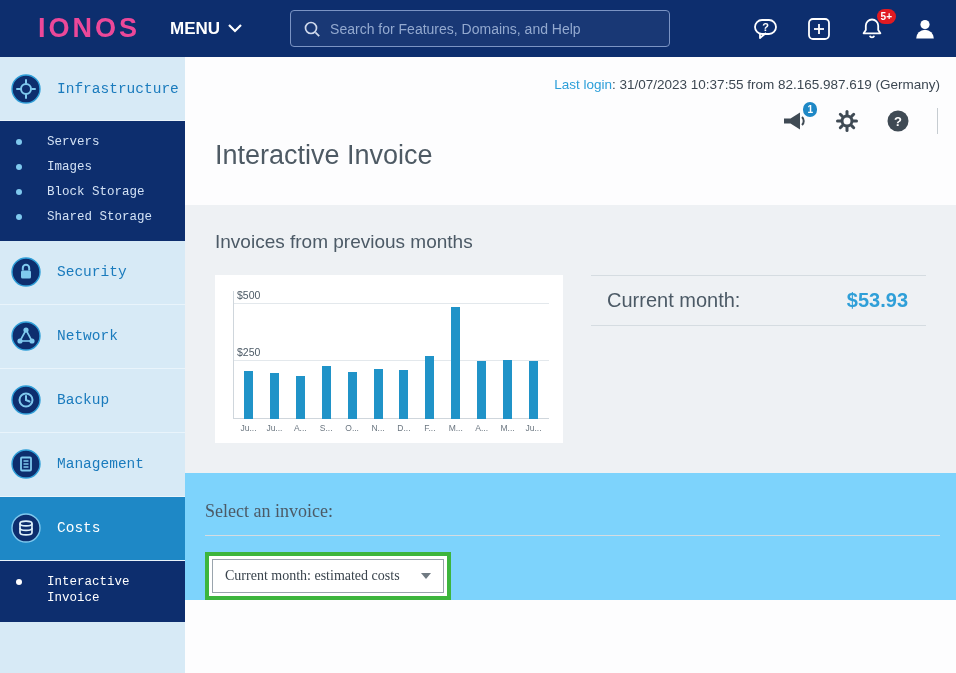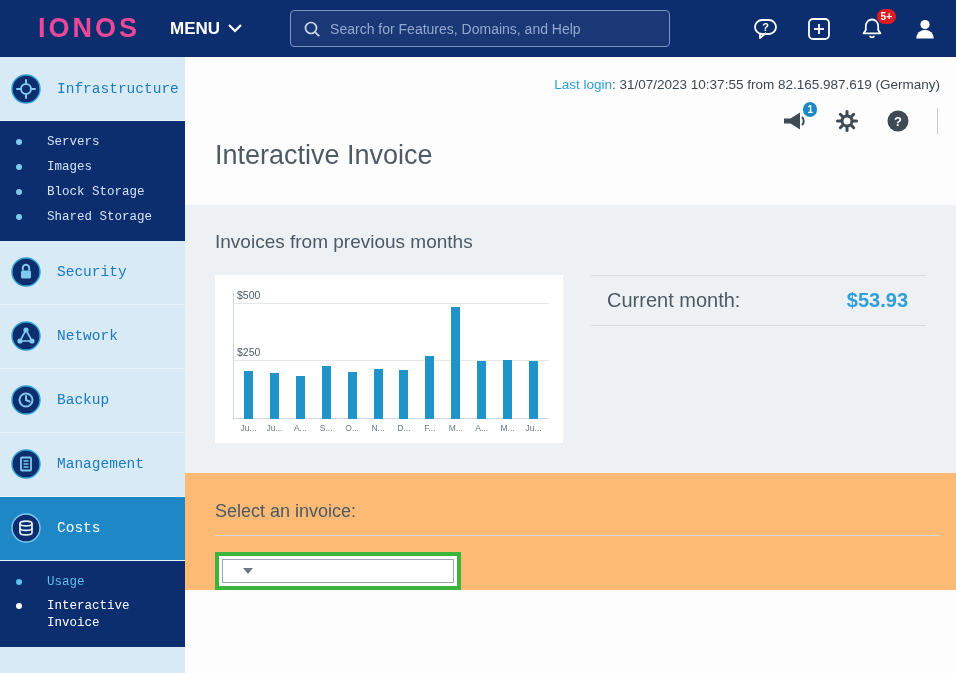--- a/index.html
+++ b/index.html
@@ -59,21 +59,21 @@
   .bar-groups { position:relative; display:flex; justify-content:space-between; padding:0 5px; }
   .bar-group { display:flex; flex-direction:column; align-items:center; width:21px; }
   .bar-wrap { height:128px; display:flex; align-items:flex-end; }
   .bar { width:9px; background:#2093c8; }
   .x-label { font-size:8.5px; color:#6b7680; margin-top:4px; height:12px; white-space:nowrap; }
   .right-block { flex:1; border-top:1px solid #d5dce1; border-bottom:1px solid #d5dce1; padding:13px 18px 13px 16px; display:flex; justify-content:space-between; align-items:flex-start; }
   .cm-label { font-size:20px; color:#4c5a66; }
   .cm-value { font-size:20px; color:#2f9fd8;font-weight:bold; }
 
   
-  .select-section { padding:28px 16px 0 30px; background:#fdba74; }
+  .select-section { padding:28px 16px 0 20px; background:#7dd3fc;font-family:Liberation Serif, serif; }
   .select-heading { font-size:18px; font-weight:400; color:#4c5a66; padding-bottom:13px; border-bottom:1px solid #d5dce1; }
   .annotation-frame { display:inline-block; margin-top:16px; border:4px solid #3db53d; padding:3px; background:#fff; }
   .dropdown { width:232px; background:#fff; border:1px solid #9aa4ad; padding:8px 12px; font-size:14px; color:#39434c; display:flex; justify-content:space-between; align-items:center; cursor:pointer; }
   .caret-down { width:0; height:0; border-left:5px solid transparent; border-right:5px solid transparent; border-top:6px solid #707a82; margin-left:8px; }
 </style>
 </head>
 <body>
 
 <div class="root">
 
@@ -210,24 +210,20 @@
             <circle cx="16" cy="16" r="14" fill="#0d2e6e" stroke="#7fc9ee" stroke-width="1.4"></circle>
             <g fill="none" stroke="#dff1fb" stroke-width="1.7">
               <ellipse cx="16" cy="11.5" rx="6" ry="2.4"></ellipse>
               <path d="M10 11.5 v4.5 c0 1.3 2.7 2.4 6 2.4 s6 -1.1 6 -2.4 v-4.5"></path>
               <path d="M10 16 v4.5 c0 1.3 2.7 2.4 6 2.4 s6 -1.1 6 -2.4 V16"></path>
             </g>
           </svg>
         <span class="nav-label">Costs</span>
       </div>
       <div class="subnav">
-        <div class="sub-item usage">
-            <span class="bullet"></span>
-            <span class="sub-label">Usage</span>
-          </div>
         <div class="sub-item current">
             <span class="bullet"></span>
             <span class="sub-label">Interactive Invoice</span>
           </div>
       </div>
 
     </aside>
 
     <main class="main">
 
@@ -360,20 +356,21 @@
             <span class="cm-label">Current month:</span>
             <span class="cm-value">$53.93</span>
           </div>
         </div>
       </section>
 
       <section class="select-section">
         <h2 class="select-heading">Select an invoice:</h2>
         <div class="annotation-frame">
           <div class="dropdown">
+            <span>Current month: estimated costs</span>
             <span class="caret-down"></span>
           </div>
         </div>
       </section>
 
     </main>
   </div>
 </div>
 
 </body></html>

